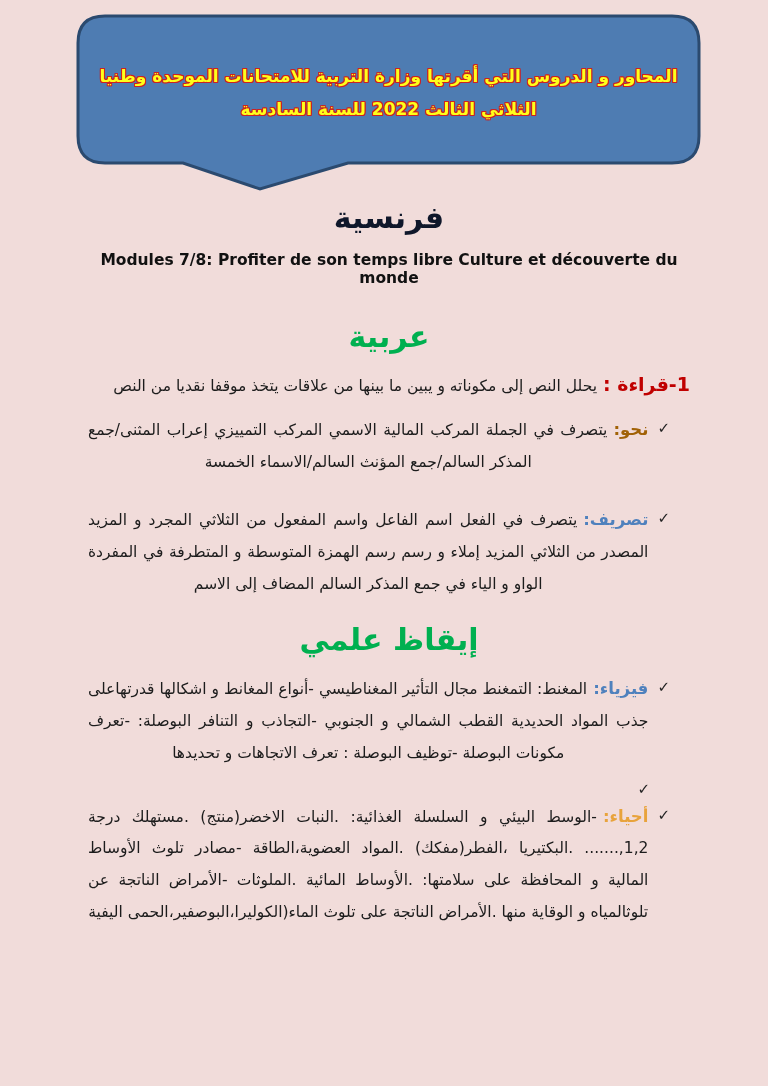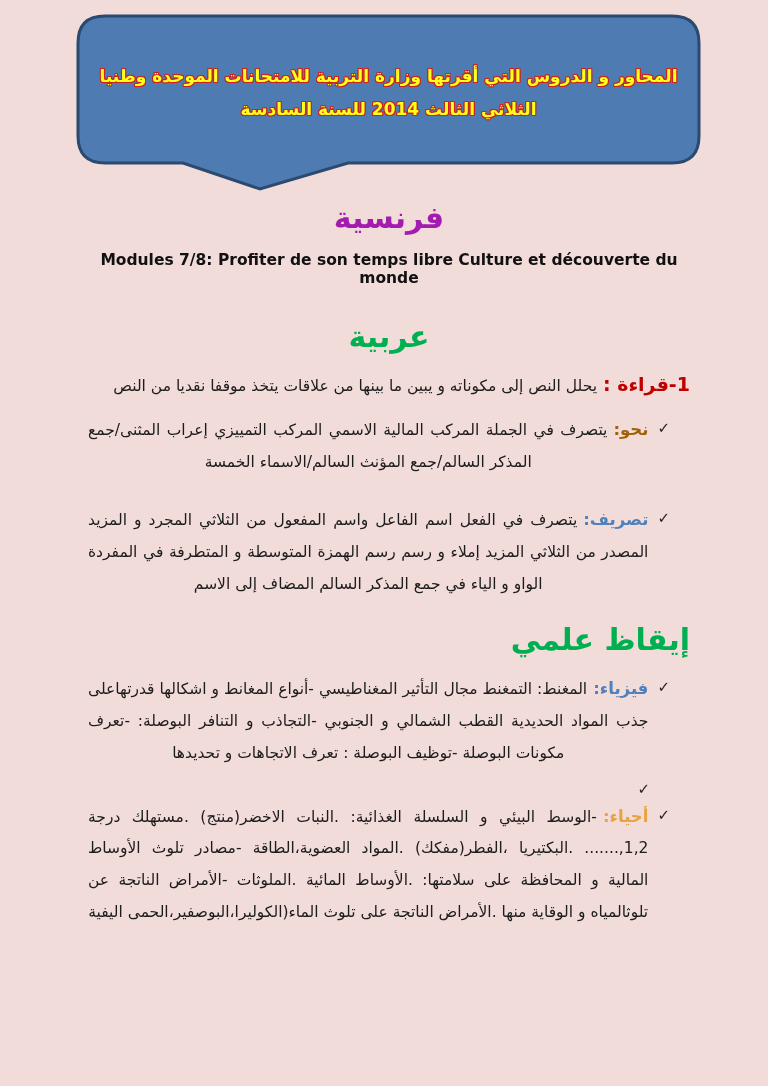--- a/index.html
+++ b/index.html
@@ -27,21 +27,21 @@
   .content{position:absolute;left:0;top:0;width:768px;padding:0;}
   .inner{padding:200px 78px 0 88px;}
   .h-green{
     text-align:center;font-weight:bold;font-size:30px;line-height:1.2;
     margin:0;
   }
   .modules-line{
     text-align:center;font-size:15.5px;font-weight:600;margin-top:15px;color:#111;
   }
   .h-arabic{margin-top:32px;}
-  .h-science{margin-top:22px;text-align:right;}
+  .h-science{margin-top:22px;}
   
   .para{direction:rtl;text-align:right;font-size:15.5px;line-height:1.6;margin-top:14px;}
   .big-label{font-weight:bold;font-size:19px;margin-left:6px;}
   
   .bullet{
     direction:rtl;display:flex;align-items:flex-start;gap:9px;
     margin:14px 20px 0 0;
   }
   .bullet .check{flex:0 0 auto;font-size:15px;line-height:2.05;color:#222;}
   .bullet .btext{
@@ -58,28 +58,28 @@
 </style>
 </head>
 <body style="background: rgb(241, 220, 218);">
 
 <div class="banner">
   <svg width="627" height="182" viewBox="0 0 627 182">
     <path d="M30,3 H597 Q624,3 624,30 V123 Q624,150 597,150 H273 L185,176 L108,150 H30 Q3,150 3,123 V30 Q3,3 30,3 Z" fill="#4E7CB2" stroke="#2B4A6F" stroke-width="3"></path>
   </svg>
   <div class="banner-text">
     <div>المحاور و الدروس التي أقرتها وزارة التربية للامتحانات الموحدة وطنيا</div>
-    <div>الثلاثي الثالث 2014 للسنة السادسة</div>
+    <div>الثلاثي الثالث 2022 للسنة السادسة</div>
   </div>
 </div>
 
 <div class="content">
   <div class="inner">
 
-    <div class="h-green" style="color: #a21caf;">فرنسية</div>
+    <div class="h-green" style="color: #0f172a;">فرنسية</div>
     <div class="modules-line">Modules 7/8: Profiter de son temps libre Culture et découverte du monde</div>
 
     <div class="h-green h-arabic" style="color: rgb(0, 176, 80);">عربية</div>
 
     <div class="para" dir="rtl">
       <span class="big-label" style="color: rgb(192, 0, 0);">1-قراءة :</span><span>يحلل النص إلى مكوناته و يبين ما بينها من علاقات يتخذ موقفا نقديا من النص</span>
     </div>
 
     <div class="bullet">
       <span class="check">✓</span>

